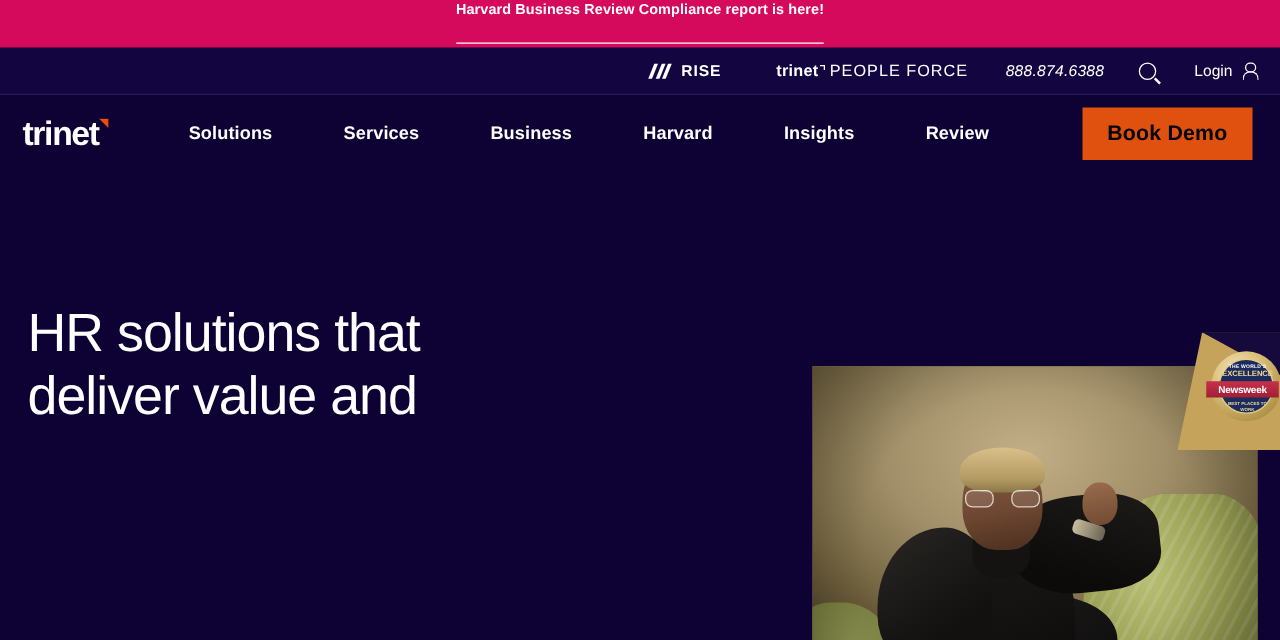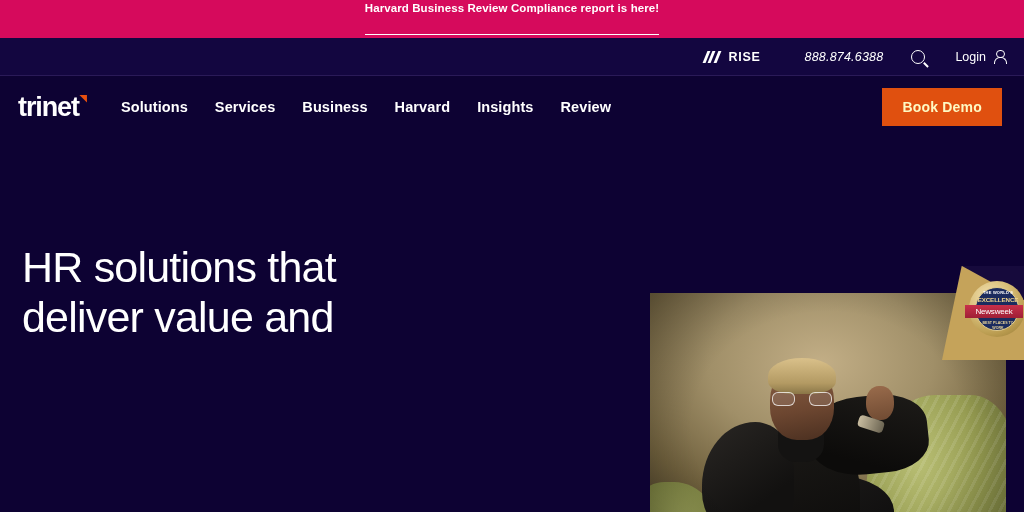--- a/index.html
+++ b/index.html
@@ -184,30 +184,31 @@
     margin-left: 4px;
   }
   .nav-link {
     color: #ffffff;
     font-size: 14.5px;
     font-weight: bold;
     text-decoration: none;
     letter-spacing: 0.1px;
     cursor: pointer;
     white-space: nowrap;
+    margin-left: 30px;
   }
 
   .nav-spacer { flex: 1; }
 
   .book-demo-btn {
     background: #e0500f;
-    color: #fef9c3;
+    color: #000000;
     border: none;
     font-family: "Liberation Sans", sans-serif;
-    font-size: 14px;
+    font-size: 17px;
     font-weight: bold;
     padding: 11px 20px;
     cursor: pointer;
     letter-spacing: 0.2px;
     white-space: nowrap;
     text-align: right;
   }
 
   
   .hero {
@@ -456,21 +457,21 @@
     position: absolute;
     left: -4px; top: 26px;
     width: 66px; height: 13px;
     background: linear-gradient(180deg, #c8304a 0%, #a01f36 100%);
     display: flex;
     align-items: center;
     justify-content: center;
   }
   .badge-ribbon span {
     font-size: 8px;
-    font-weight: normal;
+    font-weight: bold;
     color: #ffffff;
     letter-spacing: -0.2px;
   }
   .badge-bottom-text {
     position: absolute;
     left: 12px; top: 42px;
     width: 42px;
     font-size: 3.6px;
     font-weight: bold;
     color: #e8d49a;
@@ -489,20 +490,25 @@
 
   <a class="util-item util-gap-1">
     <span class="rise-slashes">
       <i></i>
         <i></i>
         <i></i>
     </span>
     <span class="rise-label">RISE</span>
   </a>
 
+  <a class="util-item util-gap-2">
+    <span class="pf-mark">
+      <span class="pf-trinet">trinet</span><span class="pf-tick"></span><span class="pf-words">PEOPLE FORCE</span>
+    </span>
+  </a>
 
   <a class="util-item util-gap-3 phone-link">888.874.6388</a>
 
   <a class="util-item util-gap-4">
     <span class="icon-search"></span>
   </a>
 
   <a class="util-item">
     <span>Login</span>
     <span class="icon-person"></span>

